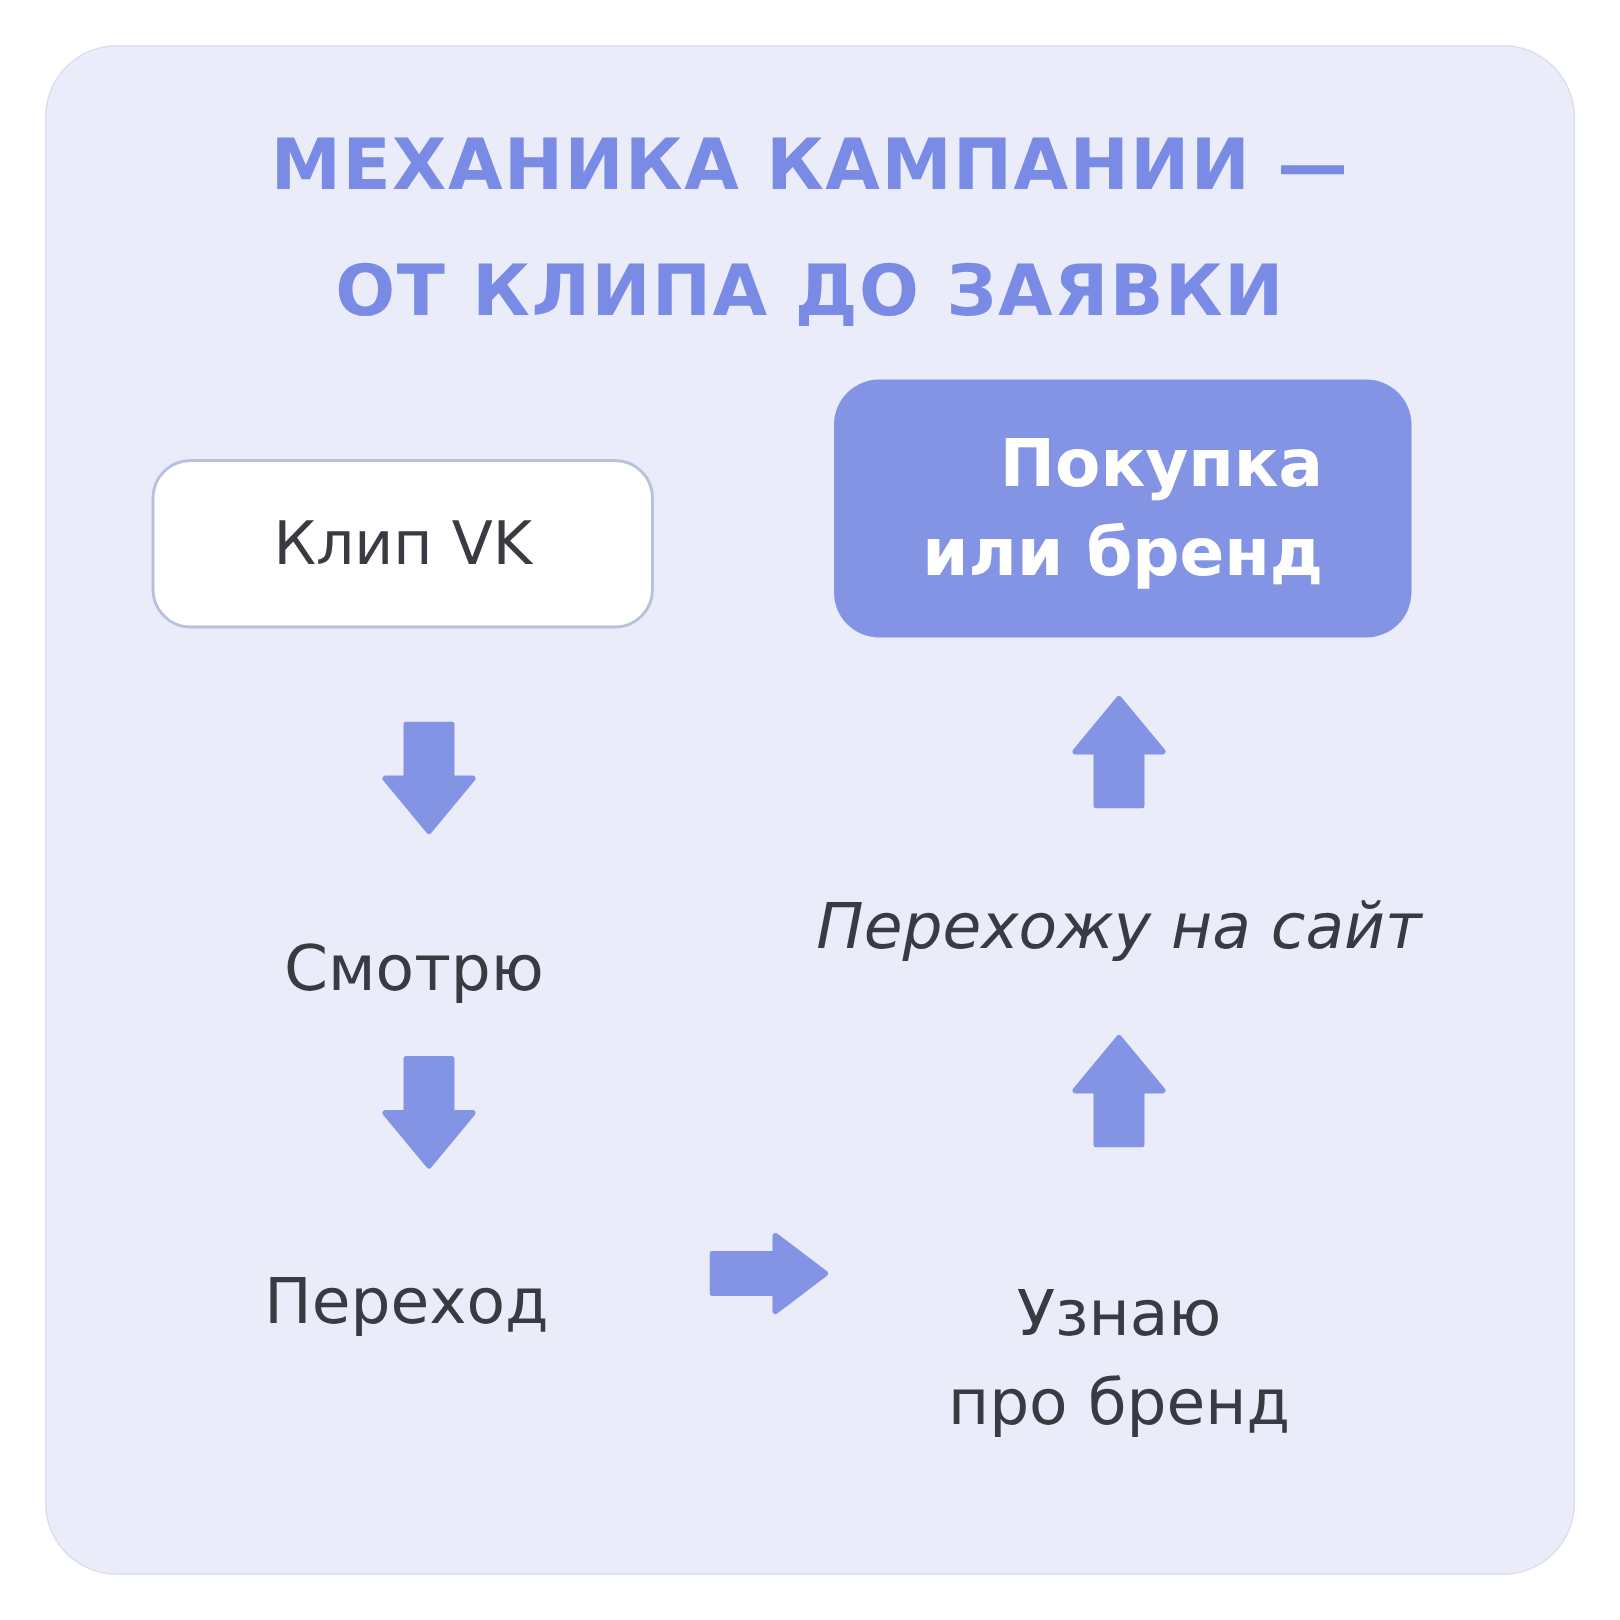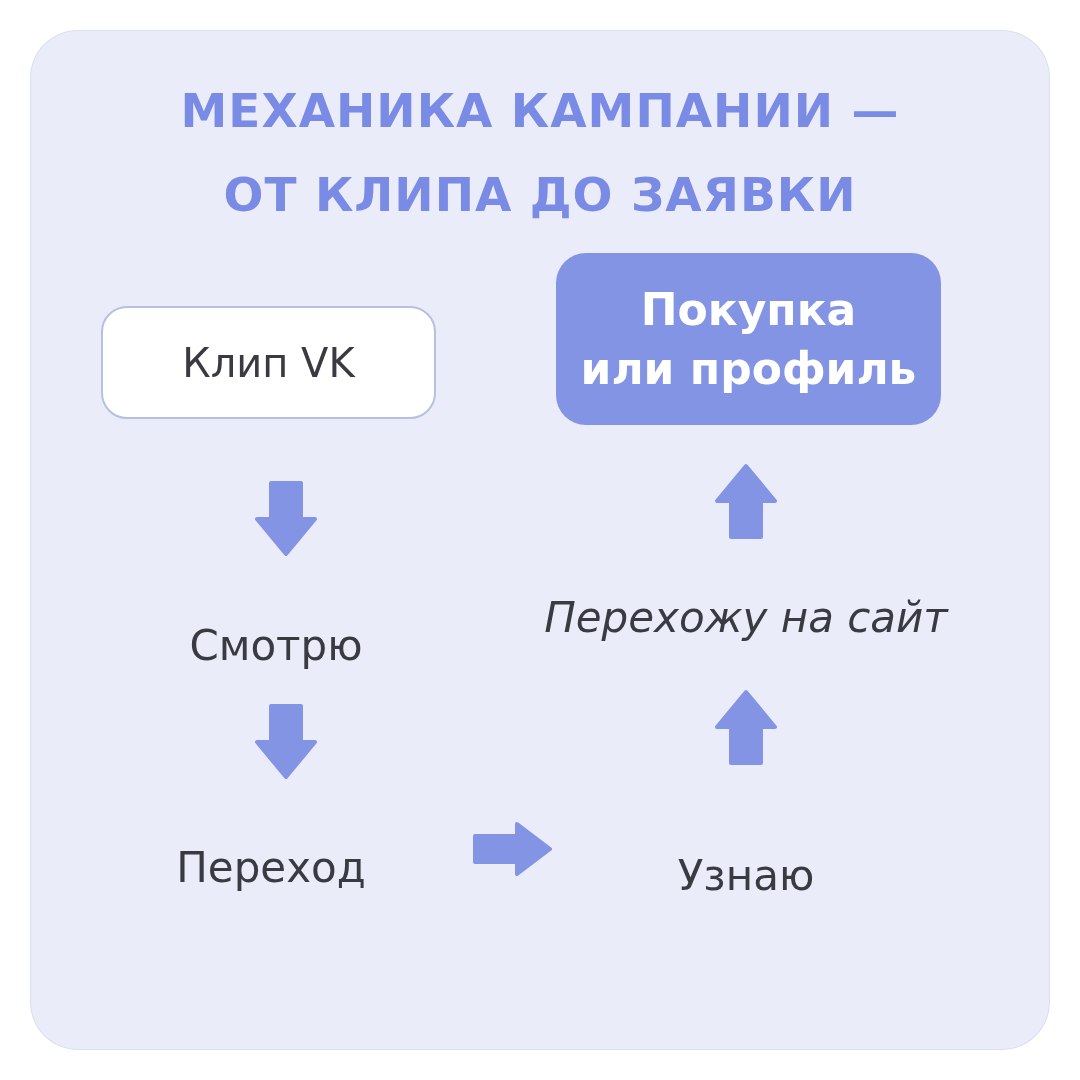--- a/index.html
+++ b/index.html
@@ -32,21 +32,21 @@
     font-size: 47px;
     font-weight: 800;
     letter-spacing: 1px;
     line-height: 1.78;
   }
   .node {
     position: absolute;
     display: flex;
     align-items: center;
     justify-content: center;
-    text-align: center;
+    text-align: right;
   }
   .clip-box {
     left: 70px; top: 275px;
     width: 335px; height: 113px;
     background: #ffffff;
     border: 2px solid var(--box-border, #b7c0de);
     border-radius: 26px;
     font-size: 40px;
     color: var(--text, #3a3a42);
   }
@@ -93,21 +93,21 @@
 <div class="canvas">
   <div class="card">
 
     <h1 class="title"><span>МЕХАНИКА КАМПАНИИ —</span><br><span>ОТ КЛИПА ДО ЗАЯВКИ</span></h1>
 
     <div class="node clip-box">
       <span>Клип VK</span>
     </div>
 
     <div class="node purchase-box">
-      <span><span>Покупка</span><br><span>или профиль</span></span>
+      <span><span>Покупка</span><br><span>или бренд</span></span>
     </div>
 
     <svg class="arrow arrow-down-1" width="64" height="76" viewBox="0 0 64 76" aria-hidden="true">
       <polygon points="17,2 47,2 47,38 61,38 32,73 3,38 17,38"></polygon>
     </svg>
 
     <svg class="arrow arrow-up-1" width="64" height="76" viewBox="0 0 64 76" aria-hidden="true">
       <polygon points="32,3 61,38 47,38 47,74 17,74 17,38 3,38"></polygon>
     </svg>
 
@@ -122,16 +122,16 @@
     <svg class="arrow arrow-up-2" width="64" height="76" viewBox="0 0 64 76" aria-hidden="true">
       <polygon points="32,3 61,38 47,38 47,74 17,74 17,38 3,38"></polygon>
     </svg>
 
     <div class="label label-profile"><span>Переход</span><br></div>
 
     <svg class="arrow arrow-right-1" width="80" height="56" viewBox="0 0 80 56" aria-hidden="true">
       <polygon points="2,15 44,15 44,3 77,28 44,53 44,41 2,41"></polygon>
     </svg>
 
-    <div class="label label-brand"><span>Узнаю</span><br></div>
+    <div class="label label-brand"><span>Узнаю</span><br><span>про бренд</span></div>
 
   </div>
 </div>
 
 </body></html>

